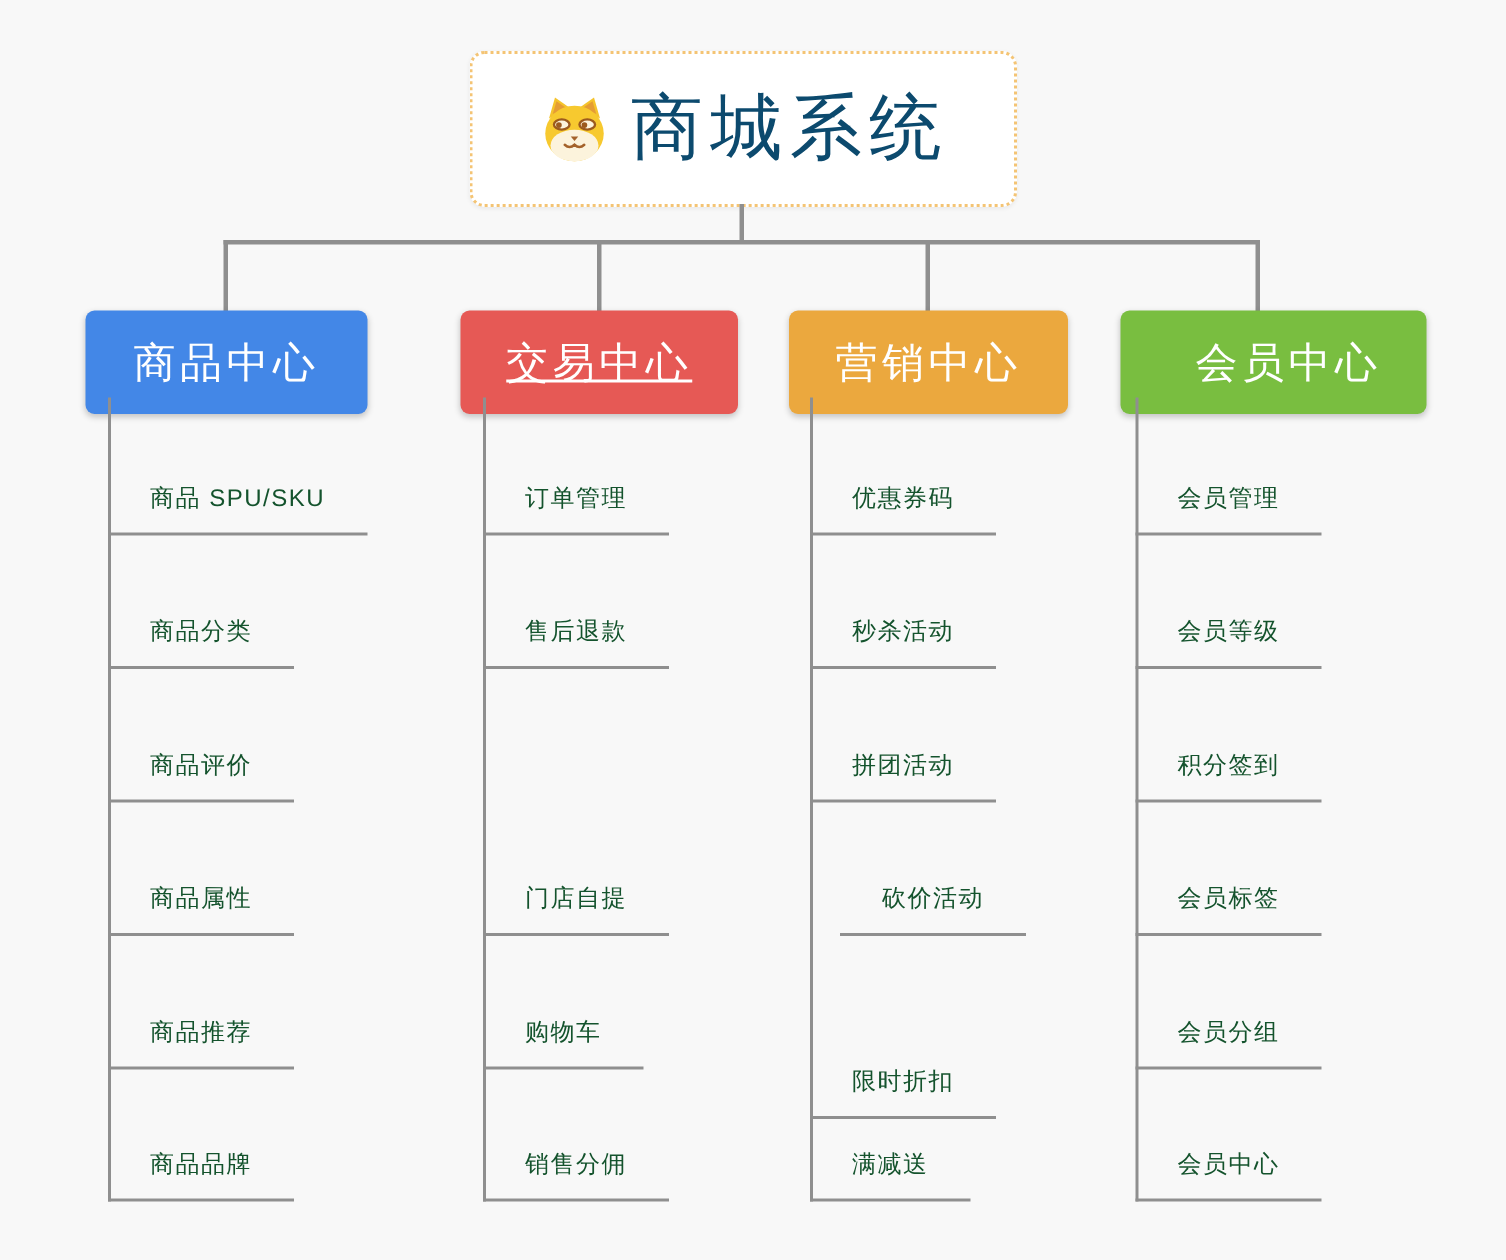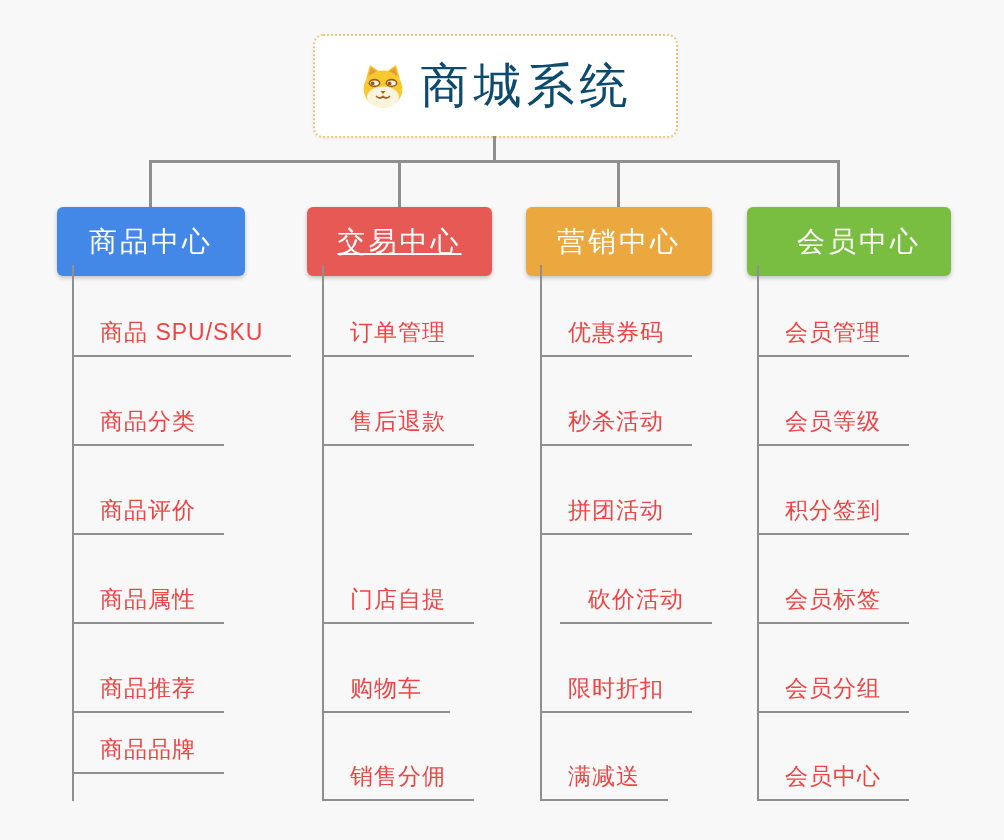--- a/index.html
+++ b/index.html
@@ -26,21 +26,21 @@
     color:#ffffff;font-size:28px;letter-spacing:3px;white-space:nowrap;
     box-shadow:0 2px 4px rgba(0,0,0,0.22);
   }
 
   
   .trunk{position:absolute;top:265px;width:2px;height:536px;background:#8f8f8f;}
 
   
   .leaf{
     position:absolute;white-space:nowrap;
-    font-size:23px;letter-spacing:1px;color:#ef4444;line-height:27px;
+    font-size:16px;letter-spacing:1px;color:#14532d;line-height:27px;
     padding:0 28px 9px 28px;border-bottom:2px solid #8f8f8f;
   }
 </style>
 </head>
 <body>
 
 <div class="canvas">
 
   <div class="root-box">
     <span class="dog">
@@ -77,33 +77,33 @@
   <div class="trunk" style="left:72px;"></div>
   <div class="trunk" style="left:322px;"></div>
   <div class="trunk" style="left:540px;"></div>
   <div class="trunk" style="left:757px;"></div>
 
   <div class="leaf" style="left:72px;top:319px;">商品 SPU/SKU</div>
   <div class="leaf" style="left:72px;top:408px;">商品分类</div>
   <div class="leaf" style="left:72px;top:497px;">商品评价</div>
   <div class="leaf" style="left:72px;top:586px;">商品属性</div>
   <div class="leaf" style="left:72px;top:675px;">商品推荐</div>
-  <div class="leaf" style="left:72px;top:736px;">商品品牌</div>
+  <div class="leaf" style="left:72px;top:763px;">商品品牌</div>
 
   <div class="leaf" style="left:322px;top:319px;text-align:right;">订单管理</div>
   <div class="leaf" style="left:322px;top:408px;">售后退款</div>
   <div class="leaf" style="left:322px;top:586px;">门店自提</div>
   <div class="leaf" style="left:322px;top:675px;text-align:center;">购物车</div>
   <div class="leaf" style="left:322px;top:763px;">销售分佣</div>
 
   <div class="leaf" style="left:540px;top:319px;font-family:Liberation Serif, serif;">优惠券码</div>
   <div class="leaf" style="left:540px;top:408px;">秒杀活动</div>
   <div class="leaf" style="left:540px;top:497px;">拼团活动</div>
   <div class="leaf" style="left:560px;top:586px;">砍价活动</div>
-  <div class="leaf" style="left:540px;top:675px;text-align:right;">限时折扣</div>
+  <div class="leaf" style="left:540px;top:708px;text-align:right;">限时折扣</div>
   <div class="leaf" style="left:540px;top:763px;">满减送</div>
 
   <div class="leaf" style="left:757px;top:319px;">会员管理</div>
   <div class="leaf" style="left:757px;top:408px;">会员等级</div>
   <div class="leaf" style="left:757px;top:497px;">积分签到</div>
   <div class="leaf" style="left:757px;top:586px;">会员标签</div>
   <div class="leaf" style="left:757px;top:675px;">会员分组</div>
   <div class="leaf" style="left:757px;top:763px;">会员中心</div>
 
 </div>

